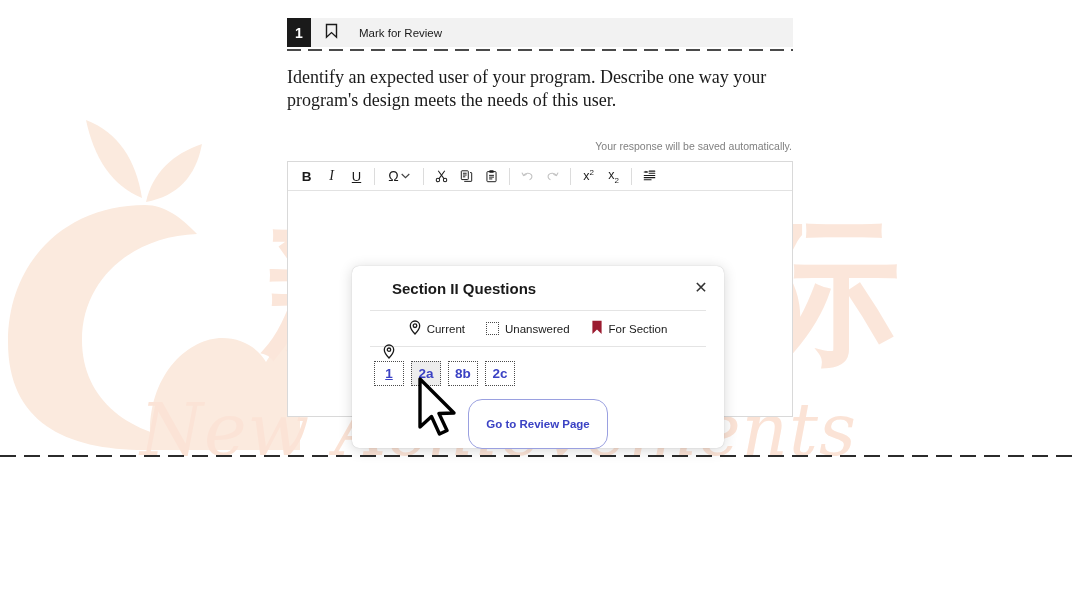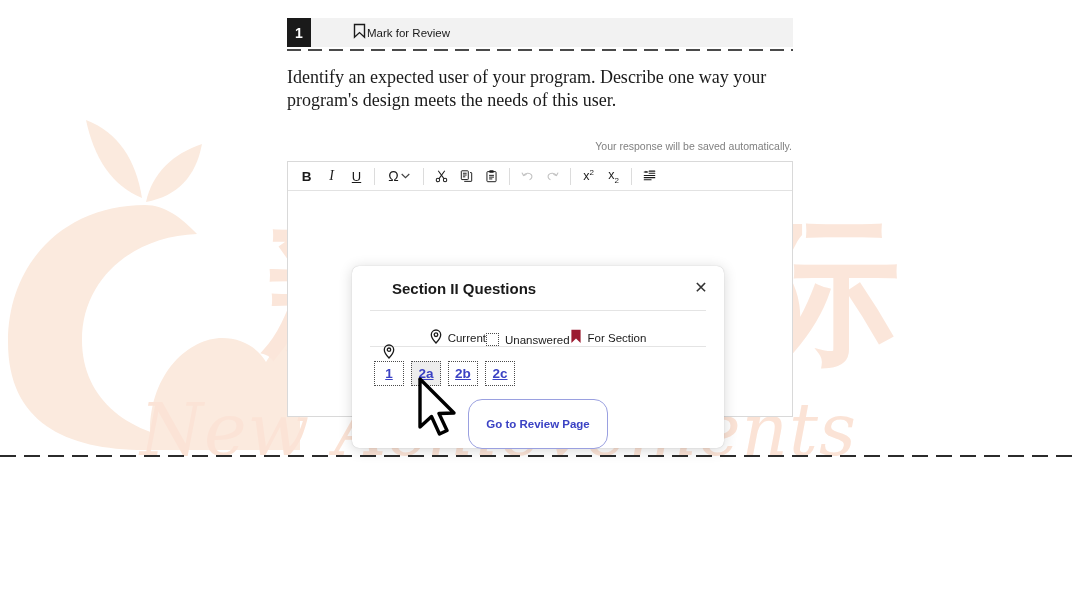--- a/index.html
+++ b/index.html
@@ -68,28 +68,27 @@
     font-size: 14px;
     font-weight: 700;
     display: flex;
     align-items: center;
     justify-content: center;
     flex: 0 0 auto;
   }
   #mark-review-btn {
     display: flex;
     align-items: center;
-    gap: 1px;
+    gap: 21px;
     padding-left: 14px;
     background: transparent;
     border: 0;
     height: 29px;
     cursor: pointer;
     font-family: "Liberation Sans", sans-serif;
-    margin-left: 28px;
   }
   #mark-review-btn .lbl {
     font-size: 11.5px;
     color: #1a1a1a;
   }
   .hdr-dash {
     position: absolute;
     left: 0; right: 0; bottom: -4px;
     height: 2px;
     background-image: repeating-linear-gradient(to right,
@@ -193,22 +192,23 @@
     font-family: "Liberation Sans", sans-serif;
   }
   .modal-rule {
     height: 1px;
     background: #e4e4e4;
     margin: 0 18px;
   }
   #modal-legend {
     height: 35px;
     display: flex;
-    align-items: flex-end;
+    align-items: center;
     justify-content: center;
+    gap: 21px;
   }
   .legend-item {
     display: flex;
     align-items: center;
     gap: 6px;
     font-size: 11.5px;
     color: #1a1a1a;
   }
   .legend-swatch-unanswered {
     width: 13px; height: 13px;
@@ -227,21 +227,20 @@
     background: transparent;
     color: #3b42c4;
     font-size: 13.5px;
     font-weight: 700;
     display: flex;
     align-items: center;
     justify-content: center;
     cursor: pointer;
     font-family: "Liberation Sans", sans-serif;
     padding: 0;
-    text-decoration: underline;
   }
   .qbtn.current { text-decoration: underline; }
   .qbtn.hovered { background: #ededed; }
   .current-pin {
     position: absolute;
     left: 50%; top: -17px;
     transform: translateX(-50%);
   }
   #go-review-row {
     display: flex;
@@ -446,21 +445,21 @@
           <path d="M6 1 C8.6 1 10.7 3.1 10.7 5.7 C10.7 9 6 14 6 14 C6 14 1.3 9 1.3 5.7 C1.3 3.1 3.4 1 6 1 Z"></path>
           <circle cx="6" cy="5.7" r="1.7"></circle>
         </svg>
       </span>
       <button class="qbtn current">1</button>
     </div>
     <div class="qbtn-slot">
       <button class="qbtn hovered">2a</button>
     </div>
     <div class="qbtn-slot">
-      <button class="qbtn">2b</button>
+      <button class="qbtn">8b</button>
     </div>
     <div class="qbtn-slot">
       <button class="qbtn">2c</button>
     </div>
   </div>
 
   <div id="go-review-row">
     <button id="go-to-review-btn">Go to Review Page</button>
   </div>
 </div>

